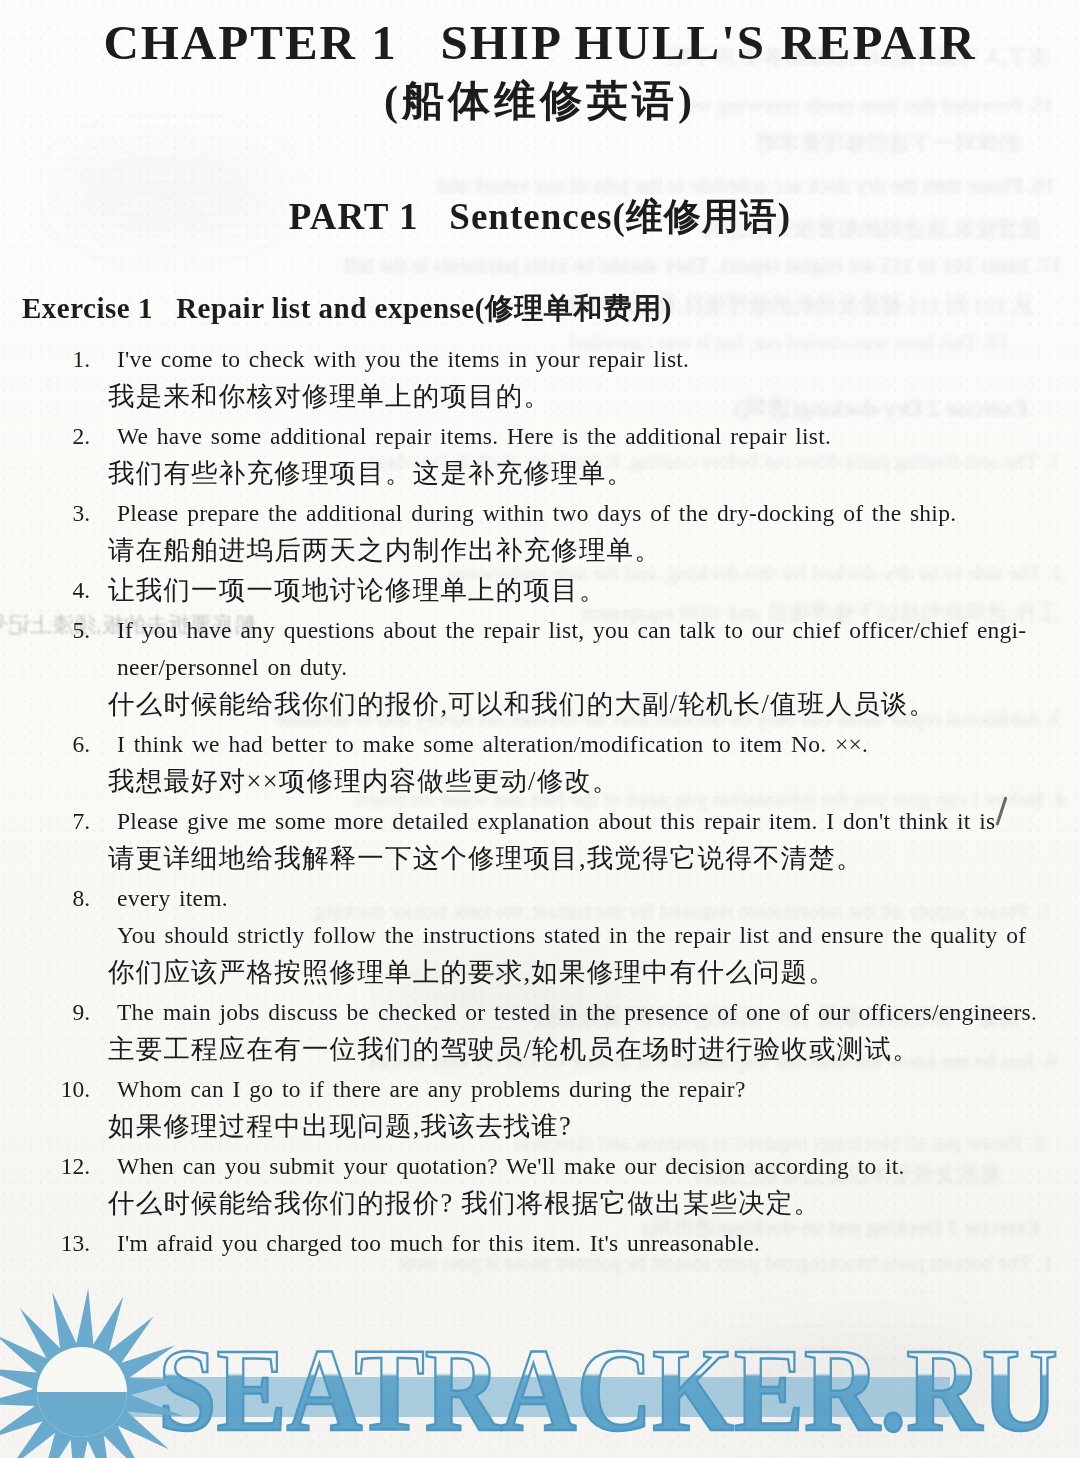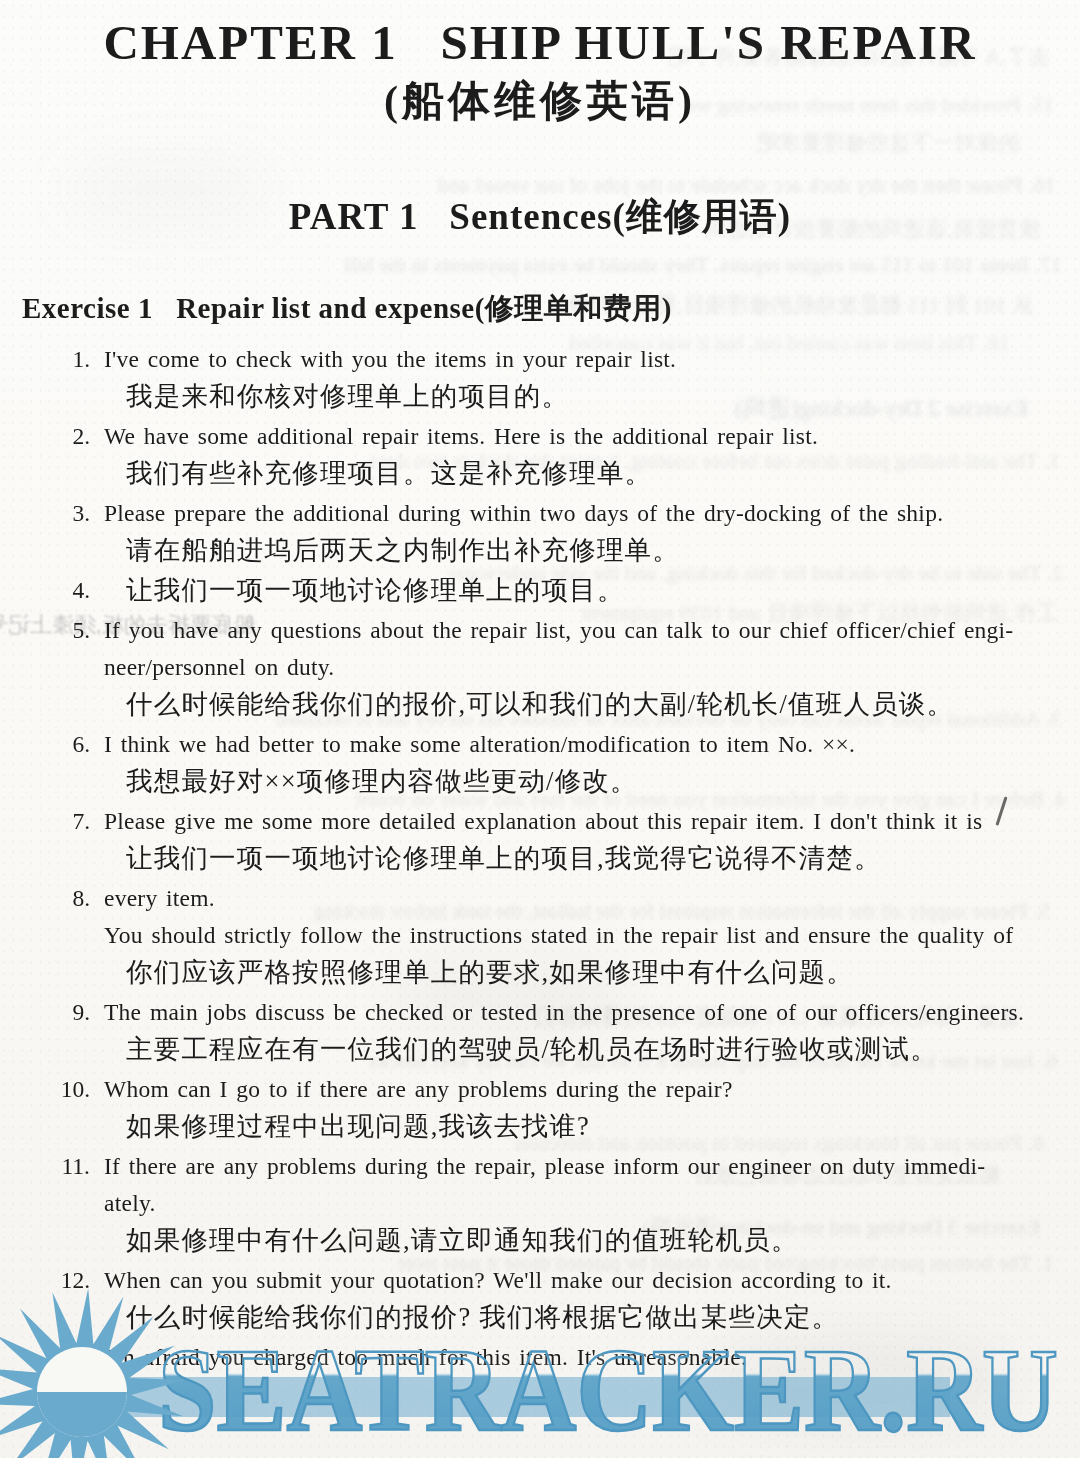--- a/index.html
+++ b/index.html
@@ -36,23 +36,23 @@
     white-space:pre;line-height:1.2;
     font-family:"Liberation Serif","DejaVu Sans",serif;
   }
   
   .sentence-list{margin-top:16px;}
   .item{position:relative;margin-left:104px;margin-bottom:3px;}
   .num{
     position:absolute;left:-74px;top:0;width:60px;text-align:right;
     font-size:23.5px;line-height:37px;
   }
-  .en-line{font-size:23.5px;line-height:37px;letter-spacing:0.25px;word-spacing:2.5px;white-space:pre;}
+  .en-line{font-size:23.5px;line-height:37px;letter-spacing:0.25px;word-spacing:2.5px;white-space:pre;margin-left:13px;}
   .cn-line{
-    font-size:26.5px;line-height:37px;margin-left:22px;letter-spacing:1.2px;white-space:pre;
+    font-size:26.5px;line-height:37px;margin-left:4px;letter-spacing:1.2px;white-space:pre;
     font-family:"Liberation Serif","DejaVu Sans",sans-serif;
   }
   
   .ghost{
     position:absolute;transform:scaleX(-1);filter:blur(2px);opacity:.15;color:#7d7d7d;
     font-size:22px;white-space:nowrap;pointer-events:none;
     font-family:"Liberation Serif","DejaVu Sans",serif;
   }
   .stray-mark{
     position:absolute;left:1000px;top:796px;width:2.5px;height:30px;background:#3a3a3a;
@@ -135,21 +135,21 @@
 
   <div class="item">
     <div class="num">6.</div>
     <div class="en-line">I think we had better to make some alteration/modification to item No. ××.</div>
     <div class="cn-line">我想最好对××项修理内容做些更动/修改。</div>
   </div>
 
   <div class="item">
     <div class="num">7.</div>
     <div class="en-line">Please give me some more detailed explanation about this repair item. I don't think it is</div>
-    <div class="cn-line">让我们一项一项地讨论修理单上的项目,我觉得它说得不清楚。</div>
+    <div class="cn-line">请更详细地给我解释一下这个修理项目,我觉得它说得不清楚。</div>
   </div>
 
   <div class="item">
     <div class="num">8.</div>
     <div class="en-line">every item.</div>
     <div class="en-line">You should strictly follow the instructions stated in the repair list and ensure the quality of</div>
     <div class="cn-line">你们应该严格按照修理单上的要求,如果修理中有什么问题。</div>
   </div>
 
   <div class="item">
@@ -157,26 +157,20 @@
     <div class="en-line">The main jobs discuss be checked or tested in the presence of one of our officers/engineers.</div>
     <div class="cn-line">主要工程应在有一位我们的驾驶员/轮机员在场时进行验收或测试。</div>
   </div>
 
   <div class="item">
     <div class="num">10.</div>
     <div class="en-line">Whom can I go to if there are any problems during the repair?</div>
     <div class="cn-line">如果修理过程中出现问题,我该去找谁?</div>
   </div>
 
-  <div class="item">
-    <div class="num">11.</div>
-    <div class="en-line">If there are any problems during the repair, please inform our engineer on duty immedi-</div>
-    <div class="en-line">ately.</div>
-    <div class="cn-line">如果修理中有什么问题,请立即通知我们的值班轮机员。</div>
-  </div>
 
   <div class="item">
     <div class="num">12.</div>
     <div class="en-line">When can you submit your quotation? We'll make our decision according to it.</div>
     <div class="cn-line">什么时候能给我你们的报价? 我们将根据它做出某些决定。</div>
   </div>
 
   <div class="item">
     <div class="num">13.</div>
     <div class="en-line">I'm afraid you charged too much for this item. It's unreasonable.</div>

